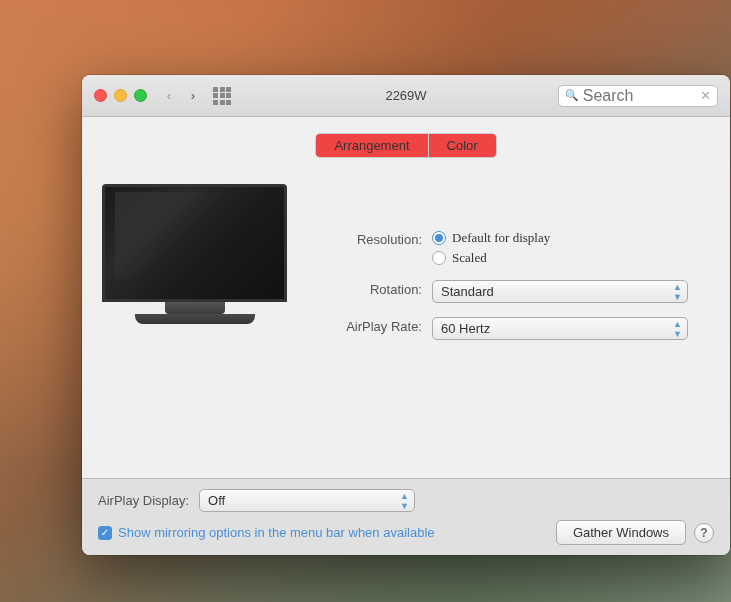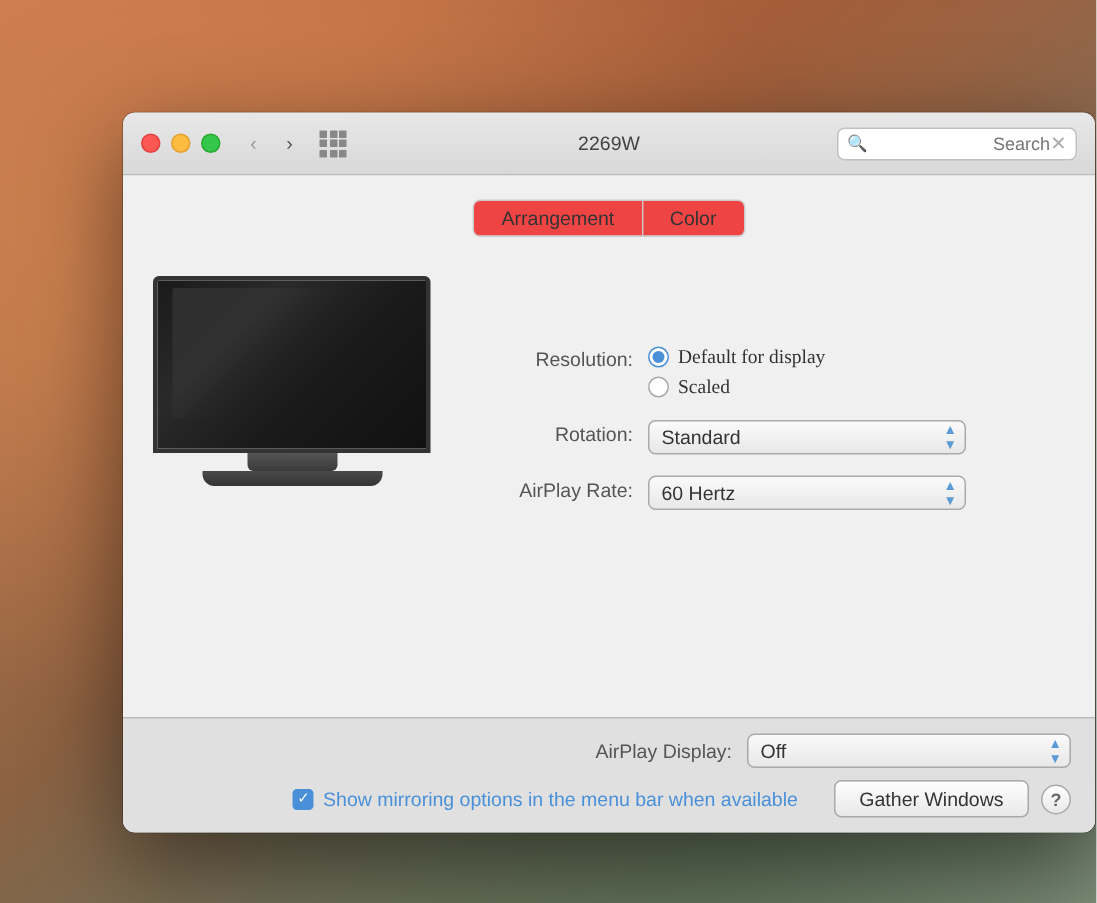--- a/index.html
+++ b/index.html
@@ -139,26 +139,25 @@
 
     .search-icon-svg {
       color: #aaa;
       font-size: 11px;
       margin-right: 4px;
     }
 
     .search-input {
       border: none;
       outline: none;
-      font-size: 12px;
+      font-size: 16px;
       color: #4c1d95;
       background: transparent;
       flex: 1;
       width: 100%;
-      text-align: right;
     }
 
     .search-clear {
       color: #aaa;
       font-size: 13px;
       cursor: pointer;
       display: flex;
       align-items: center;
     }
 
@@ -331,21 +330,21 @@
       appearance: none;
       -webkit-appearance: none;
       background: linear-gradient(180deg, #fafafa 0%, #e8e8e8 100%);
       border: 1px solid #aaa;
       border-radius: 5px;
       padding: 3px 28px 3px 8px;
       font-size: 13px;
       color: #333;
       cursor: pointer;
       outline: none;
-      width: 212px;
+      width: 256px;
     }
 
     .select-arrows {
       position: absolute;
       right: 6px;
       top: 50%;
       transform: translateY(-50%);
       display: flex;
       flex-direction: column;
       gap: 1px;
@@ -360,21 +359,20 @@
     }
 
     .bottom-bar {
       background: #e0e0e0;
       border-top: 1px solid #bbb;
       padding: 10px 16px;
       display: flex;
       flex-direction: column;
       gap: 8px;
       flex-shrink: 0;
-      align-items: flex-end;
     }
 
     .airplay-row {
       display: flex;
       align-items: center;
       gap: 10px;
     }
 
     .airplay-label {
       font-size: 13px;

